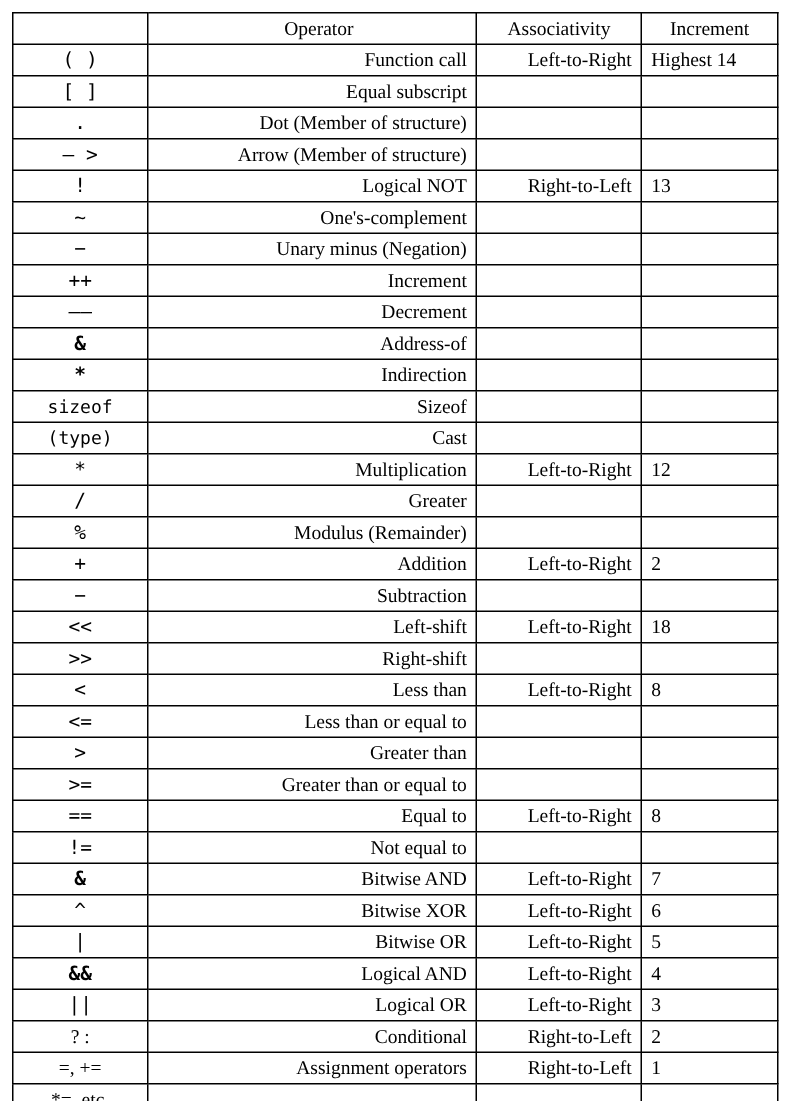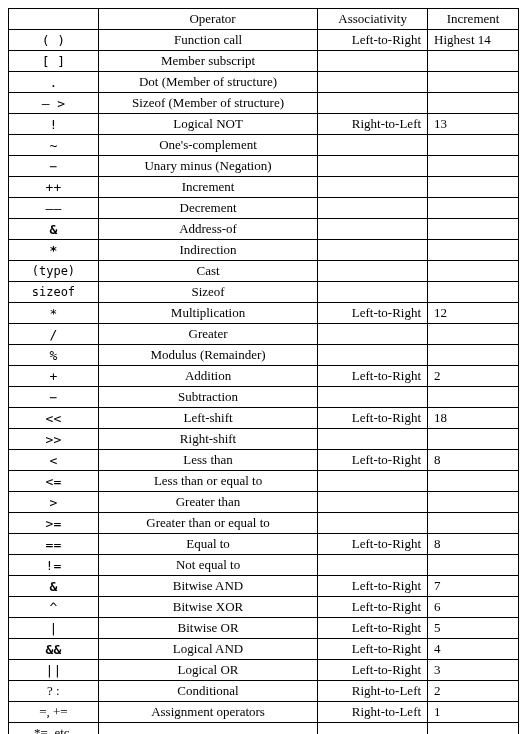--- a/index.html
+++ b/index.html
@@ -26,21 +26,21 @@
       text-align: center;
       font-weight: normal;
     }
     td.symbol {
       text-align: center;
       font-family: monospace;
       font-size: 13px;
       white-space: nowrap;
     }
     td.operator {
-      text-align: center;
+      text-align: right;
     }
     td.assoc {
       text-align: right;
     }
     td.prec {
       text-align: left;
     }
   </style>
 </head>
 <body>
@@ -56,33 +56,33 @@
   </thead>
   <tbody id="table-body">
   <tr>
         <td class="symbol" style="font-family: monospace;">( )</td>
         <td class="operator">Function call</td>
         <td class="assoc">Left-to-Right</td>
         <td class="prec">Highest 14</td>
       </tr>
       <tr>
         <td class="symbol" style="font-family: monospace;">[ ]</td>
-        <td class="operator">Member subscript</td>
+        <td class="operator">Equal subscript</td>
         <td class="assoc"></td>
         <td class="prec"></td>
       </tr>
       <tr>
         <td class="symbol" style="font-family: monospace;">.</td>
         <td class="operator">Dot (Member of structure)</td>
         <td class="assoc"></td>
         <td class="prec"></td>
       </tr>
       <tr>
         <td class="symbol" style="font-family: monospace;">– &gt;</td>
-        <td class="operator">Sizeof (Member of structure)</td>
+        <td class="operator">Arrow (Member of structure)</td>
         <td class="assoc"></td>
         <td class="prec"></td>
       </tr>
       <tr>
         <td class="symbol" style="font-family: monospace;">!</td>
         <td class="operator">Logical NOT</td>
         <td class="assoc">Right-to-Left</td>
         <td class="prec">13</td>
       </tr>
       <tr>
@@ -115,28 +115,28 @@
         <td class="assoc"></td>
         <td class="prec"></td>
       </tr>
       <tr>
         <td class="symbol" style="font-family: monospace;"><b>*</b></td>
         <td class="operator">Indirection</td>
         <td class="assoc"></td>
         <td class="prec"></td>
       </tr>
       <tr>
+        <td class="symbol" style="font-family: monospace; font-size: 12px;">sizeof</td>
+        <td class="operator">Sizeof</td>
+        <td class="assoc"></td>
+        <td class="prec"></td>
+      </tr>
+      <tr>
         <td class="symbol" style="font-family: monospace; font-size: 12px;">(type)</td>
         <td class="operator">Cast</td>
-        <td class="assoc"></td>
-        <td class="prec"></td>
-      </tr>
-      <tr>
-        <td class="symbol" style="font-family: monospace; font-size: 12px;">sizeof</td>
-        <td class="operator">Sizeof</td>
         <td class="assoc"></td>
         <td class="prec"></td>
       </tr>
       <tr>
         <td class="symbol" style="font-family: monospace;">*</td>
         <td class="operator">Multiplication</td>
         <td class="assoc">Left-to-Right</td>
         <td class="prec">12</td>
       </tr>
       <tr>

